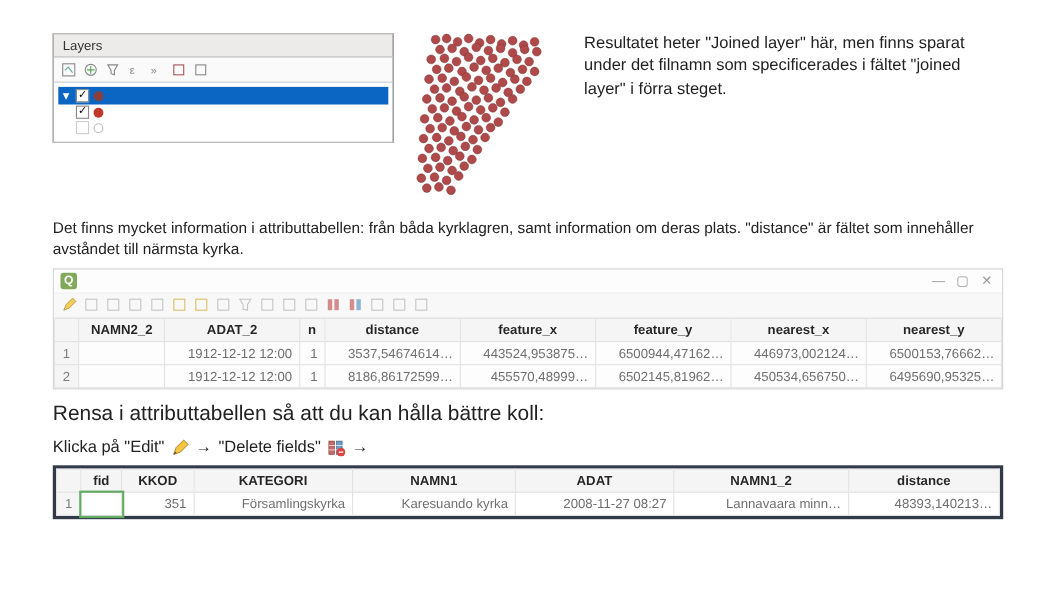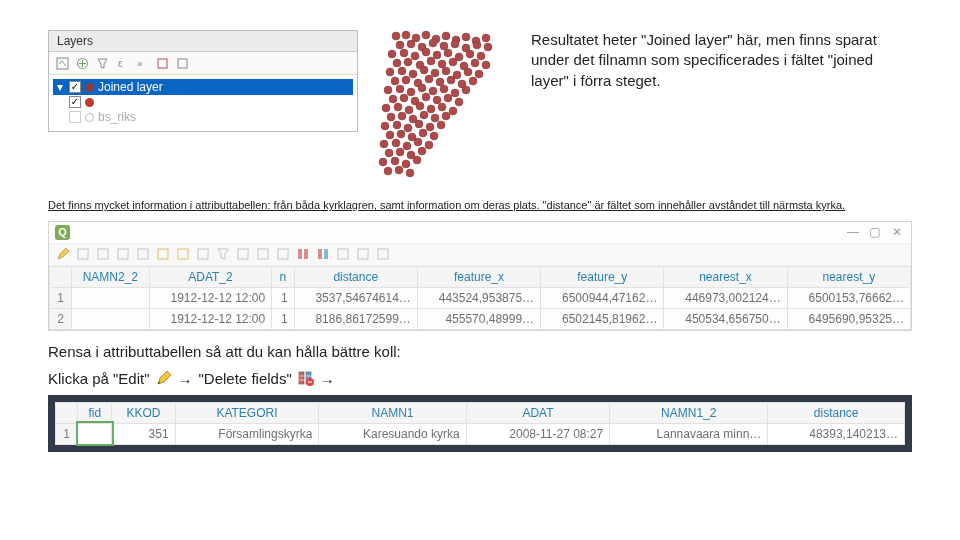--- a/index.html
+++ b/index.html
@@ -13,36 +13,36 @@
   .layers-tree { padding: 4px 4px 6px 4px; background: #fff; }
   .tree-row { display: flex; align-items: center; gap: 4px; padding: 1px 2px; }
   .tree-row.selected { background: #0a66c2; color: #fff; }
   .twisty { width: 10px; display: inline-block; text-align: center; color: #666; }
   .tree-row.selected .twisty { color: #fff; }
   .chk { width: 12px; height: 12px; border: 1px solid #888; background: #fff; display: inline-flex; align-items: center; justify-content: center; font-size: 10px; line-height: 1; color: #000; }
   .layer-dot { width: 9px; height: 9px; border-radius: 50%; display: inline-block; }
   .layer-label { flex: 1; white-space: nowrap; }
   .map-area { width: 125px; height: 150px; position: relative; overflow: hidden; }
   .annot { flex: 1; font-size: 15px; line-height: 1.35; padding-left: 8px; }
-  .para { font-size: 11px; line-height: 1.35; margin: 4px 0 8px 0; text-decoration: underline; }
-  .instr { font-size: 15px; line-height: 1.4; margin: 10px 0 8px 0; }
+  .para { font-size: 14px; line-height: 1.35; margin: 4px 0 8px 0; }
+  .instr { font-size: 19px; line-height: 1.4; margin: 10px 0 8px 0; }
   .inline-row { display: flex; align-items: center; gap: 6px; font-size: 15px; margin-top: 6px; flex-wrap: wrap; }
   .attr-window { border: 1px solid #ccc; background: #fdfdfd; font-size: 12px; margin: 4px 0 6px 0; }
   .attr-titlebar { display: flex; align-items: center; gap: 6px; padding: 3px 6px; color: #777; }
   .attr-titlebar .spacer { flex: 1; }
   .winbtn { width: 16px; text-align: center; color: #888; }
   .attr-toolbar { display: flex; gap: 5px; padding: 3px 6px; background: #f7f7f7; border-top: 1px solid #eee; border-bottom: 1px solid #eee; }
   .atb { width: 15px; height: 15px; display: inline-flex; align-items: center; justify-content: center; position: relative; }
   table.attrs { width: 100%; border-collapse: collapse; font-size: 12px; color: #555; }
   table.attrs th, table.attrs td { border: 1px solid #ddd; padding: 3px 6px; text-align: right; white-space: nowrap; overflow: hidden; }
-  table.attrs th { background: #f4f4f4; color: #0369a1; font-weight: 400; text-align: center; }
+  table.attrs th { background: #f4f4f4; color: #000000; font-weight: 700; text-align: center; }
   table.attrs td.rownum { background: #f4f4f4; text-align: center; width: 22px; color: #666; }
   .icon-pencil { width: 16px; height: 16px; }
   .icon-delfield { width: 16px; height: 16px; }
-  .attr-small { border: 7px solid #0f172a; margin-top: 8px; }
+  .attr-small { border: 3px solid #0f172a; margin-top: 8px; }
   svg { display: block; }
   .q-logo { width: 15px; height: 15px; border-radius: 3px; background: #6a9b3d; color: #fff; font-weight: bold; font-size: 11px; display: inline-flex; align-items: center; justify-content: center; }
   .faded { filter: blur(0.3px); opacity: 0.85; }
   .dot-cluster circle { fill: #b04a4a; stroke: #6e2d2d; stroke-width: 0.4; }
 </style>
 </head>
 <body>
 
 <div class="page">
 
@@ -86,32 +86,30 @@
             <svg width="13" height="13">
               <rect x="2" y="2" width="9" height="9" fill="none" stroke="#888"></rect>
             </svg>
           </span>
       </div>
       <div class="layers-tree">
         <div class="tree-row selected">
           <span class="twisty">▾</span>
           <span class="chk">✓</span>
           <span class="layer-dot" style="background:#8a3f3f"></span>
-          <span class="layer-label">Joined layer</span>
         </div>
         <div class="tree-row">
           <span class="twisty"></span>
           <span class="chk">✓</span>
           <span class="layer-dot" style="background:#c0392b"></span>
         </div>
         <div class="tree-row" style="color:#aaa">
           <span class="twisty"></span>
           <span class="chk" style="border-color:#ccc"></span>
           <span class="layer-dot" style="background:none;border:1px solid #bbb"></span>
-          <span class="layer-label">bs_riks</span>
         </div>
       </div>
     </div>
 
     <div class="map-area">
       <svg width="125" height="150" class="dot-cluster">
         <g>
         <circle cx="18" cy="6" r="4"></circle>
             <circle cx="28" cy="5" r="4"></circle>
             <circle cx="38" cy="8" r="4"></circle>

